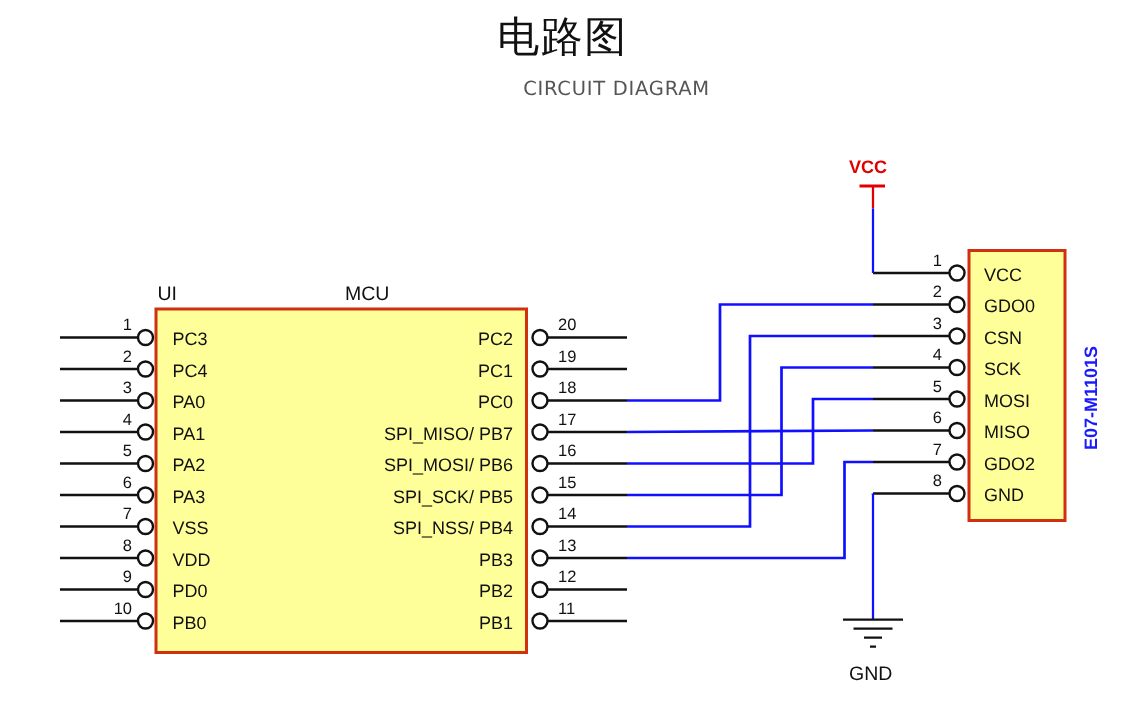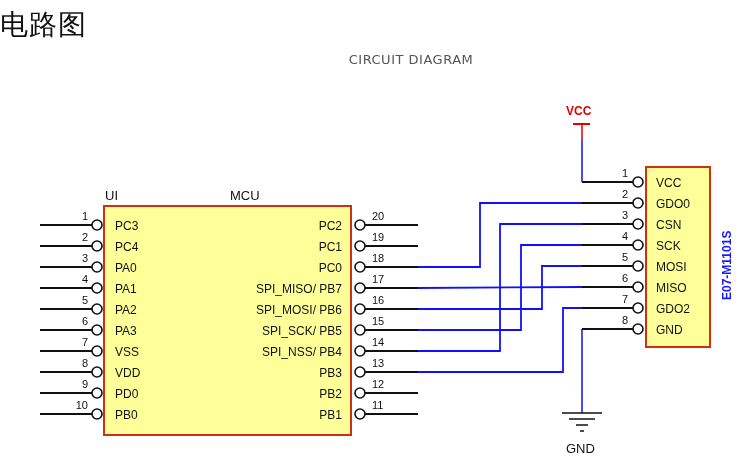--- a/index.html
+++ b/index.html
@@ -1,17 +1,17 @@
 <!DOCTYPE html>
 <html><head>
   <meta charset="utf-8">
   <style>
     html, body { margin: 0; padding: 0; background: #ffffff; }
     body { width: 750px; height: 475px; position: relative; overflow: hidden; font-family: "Liberation Sans", "DejaVu Sans", sans-serif; }
-    .title { position: absolute; left: 0; width: 750px; top: 6px; font-family: "DejaVu Sans", sans-serif; font-size: 28px; color: #111; letter-spacing: 1px; }
+    .title { position: absolute; left: 0; width: 750px; top: 6px; text-align: center; font-family: "DejaVu Sans", sans-serif; font-size: 28px; color: #111; letter-spacing: 1px; }
     .subtitle { position: absolute; left: 0; width: 750px; top: 52px; text-align: center; font-family: "DejaVu Sans", sans-serif; font-size: 13px; color: #555; letter-spacing: 0.5px; margin-left: 36px; }
     svg#circuit { position: absolute; left: 0; top: 0; }
     .pin-label { font-size: 12px; fill: #111; font-family: "Liberation Sans", sans-serif; }
     .pin-num { font-size: 11px; fill: #111; font-family: "Liberation Sans", sans-serif; }
     .chip-title { font-size: 13px; fill: #111; font-family: "Liberation Sans", sans-serif; }
     .vcc-label { font-size: 12px; fill: #e00000; font-family: "Liberation Sans", sans-serif; font-weight: bold; }
     .gnd-label { font-size: 13px; fill: #111; font-family: "Liberation Sans", sans-serif; }
     .module-name { font-size: 12px; fill: #1a1aff; font-family: "Liberation Sans", sans-serif; font-weight: bold; }
   </style>
 </head>

